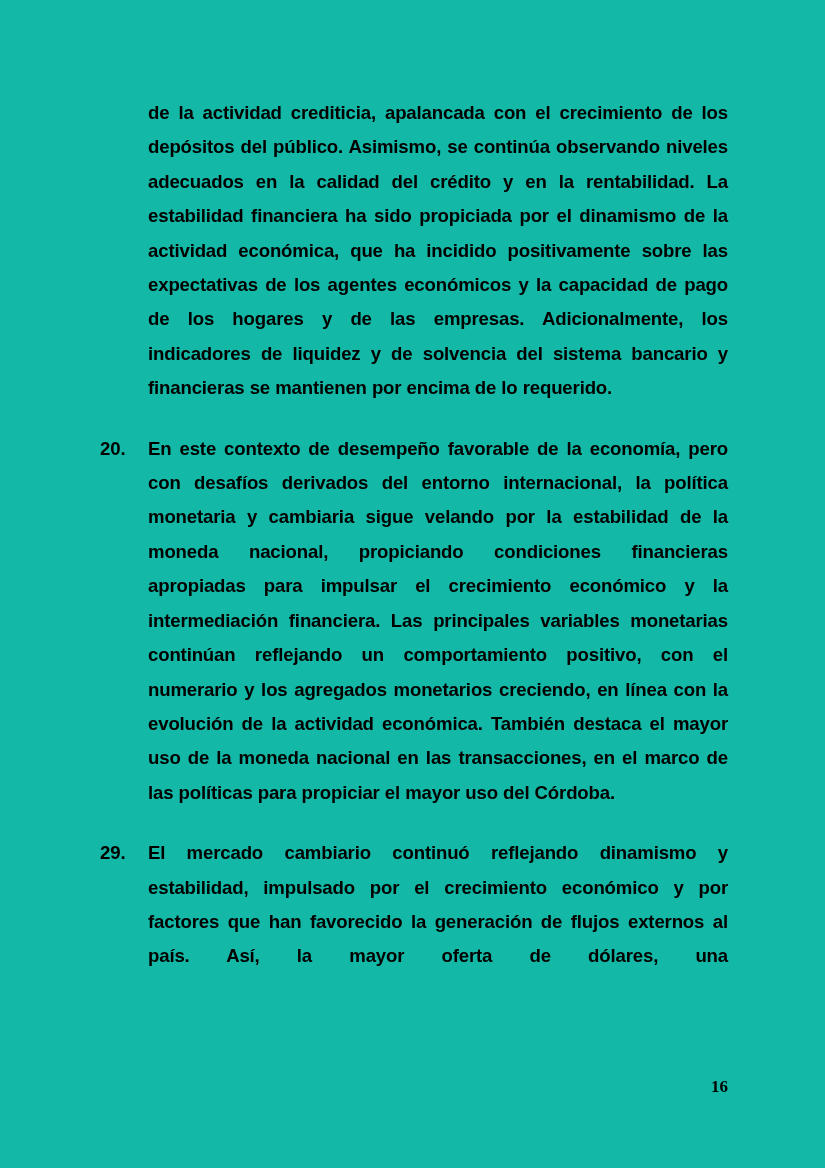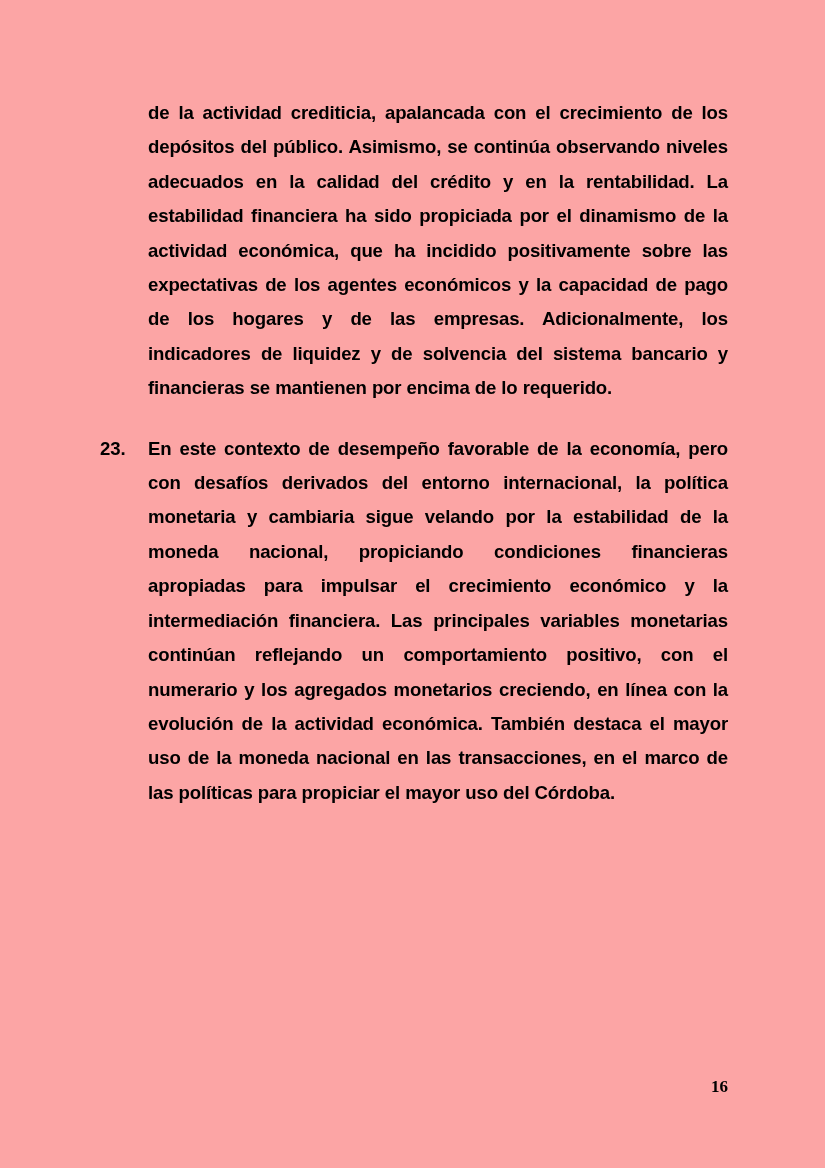--- a/index.html
+++ b/index.html
@@ -16,21 +16,21 @@
     color: #000000;
     -webkit-font-smoothing: antialiased;
   }
 
   .page {
     position: absolute;
     top: 0;
     left: 0;
     width: 825px;
     height: 1168px;
-    background: #fca5a5;
+    background: #14b8a6;
     overflow: hidden;
   }
 
   .content {
     position: absolute;
     left: 100px;
     top: 96px;
     width: 628px;
   }
 
@@ -96,24 +96,28 @@
 <div class="page">
 
   <div class="content">
 
     <div class="para">
       <span class="para-number"></span>
       <span class="para-body ragged-last">de la actividad crediticia, apalancada con el crecimiento de los depósitos del público. Asimismo, se continúa observando niveles adecuados en la calidad del crédito y en la rentabilidad. La estabilidad financiera ha sido propiciada por el dinamismo de la actividad económica, que ha incidido positivamente sobre las expectativas de los agentes económicos y la capacidad de pago de los hogares y de las empresas. Adicionalmente, los indicadores de liquidez y de solvencia del sistema bancario y financieras se mantienen por encima de lo requerido.</span>
     </div>
 
     <div class="para">
-      <span class="para-number">23.</span>
+      <span class="para-number">20.</span>
       <span class="para-body ragged-last">En este contexto de desempeño favorable de la economía, pero con desafíos derivados del entorno internacional, la política monetaria y cambiaria sigue velando por la estabilidad de la moneda nacional, propiciando condiciones financieras apropiadas para impulsar el crecimiento económico y la intermediación financiera. Las principales variables monetarias continúan reflejando un comportamiento positivo, con el numerario y los agregados monetarios creciendo, en línea con la evolución de la actividad económica. También destaca el mayor uso de la moneda nacional en las transacciones, en el marco de las políticas para propiciar el mayor uso del Córdoba.</span>
     </div>
 
+    <div class="para no-gap">
+      <span class="para-number">29.</span>
+      <span class="para-body">El mercado cambiario continuó reflejando dinamismo y estabilidad, impulsado por el crecimiento económico y por factores que han favorecido la generación de flujos externos al país. Así, la mayor oferta de dólares, una</span>
+    </div>
 
   </div>
 
   <div class="footer">
     <span class="page-number">16</span>
   </div>
 
 </div>
 
 </body></html>

